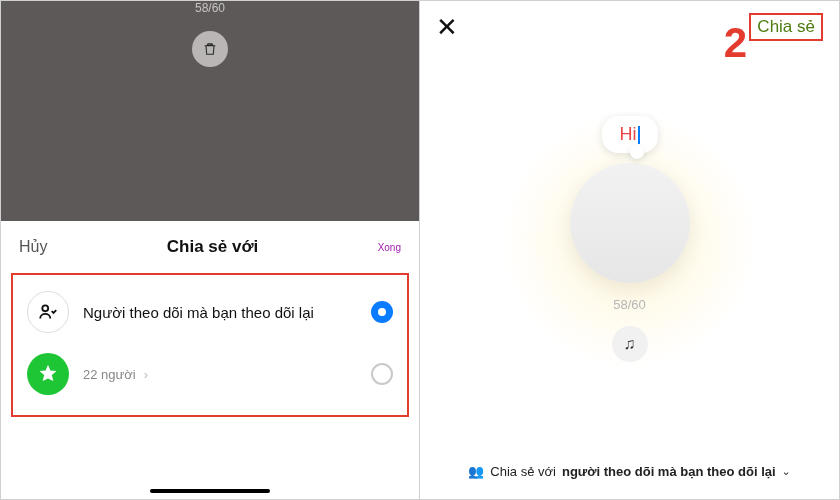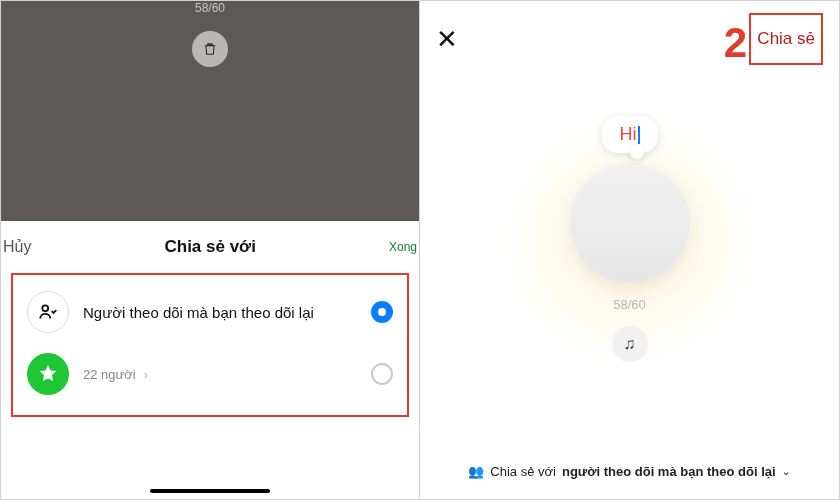--- a/index.html
+++ b/index.html
@@ -51,25 +51,25 @@
 .trash-btn svg{width:16px;height:16px;fill:#2a2a2a;}
 .sheet {
   position:absolute;
   left:0; right:0; bottom:0;
   top:220px;
   background:#fff;
   border-radius:14px 14px 0 0;
 }
 .sheet-hdr {
   display:flex;align-items:center;justify-content:space-between;
-  padding:16px 2px 10px;
+  padding:16px 18px 10px;
 }
 .sheet-hdr .cancel{color:#555;font-size:16px;}
 .sheet-hdr .title{font-weight:600;font-size:17px;color:#111;}
-.sheet-hdr .done{color:#15803d;font-size:12px;}
+.sheet-hdr .done{color:#a21caf;font-size:10px;}
 .opts{
   margin:6px 10px 0;
   border:2px solid #e43b2f;
   padding:6px 6px 10px;
   position:relative;
 }
 .opt-row{
   display:flex;align-items:center;gap:14px;
   padding:10px 8px;
 }
@@ -104,21 +104,21 @@
   position:absolute;top:228px;right:52px;
   color:#e43b2f;font-size:44px;font-weight:700;
 }
 
 
 .r-top{
   display:flex;align-items:center;justify-content:space-between;
   padding:12px 16px;
 }
 .close-x{font-size:26px;color:#111;line-height:1;}
-.share-link{color:#b91c1c;font-size:17px;border:2px solid #e43b2f;padding:14px 6px;}
+.share-link{color:#4d7c0f;font-size:17px;border:2px solid #e43b2f;padding:2px 6px;}
 .step2{
   position:absolute;top:18px;right:92px;
   color:#e43b2f;font-size:42px;font-weight:700;
 }
 .note-wrap{
   position:absolute;top:115px;left:50%;transform:translateX(-50%);
   text-align:center;
 }
 .glow{
   position:absolute;top:90px;left:50%;transform:translateX(-50%);

